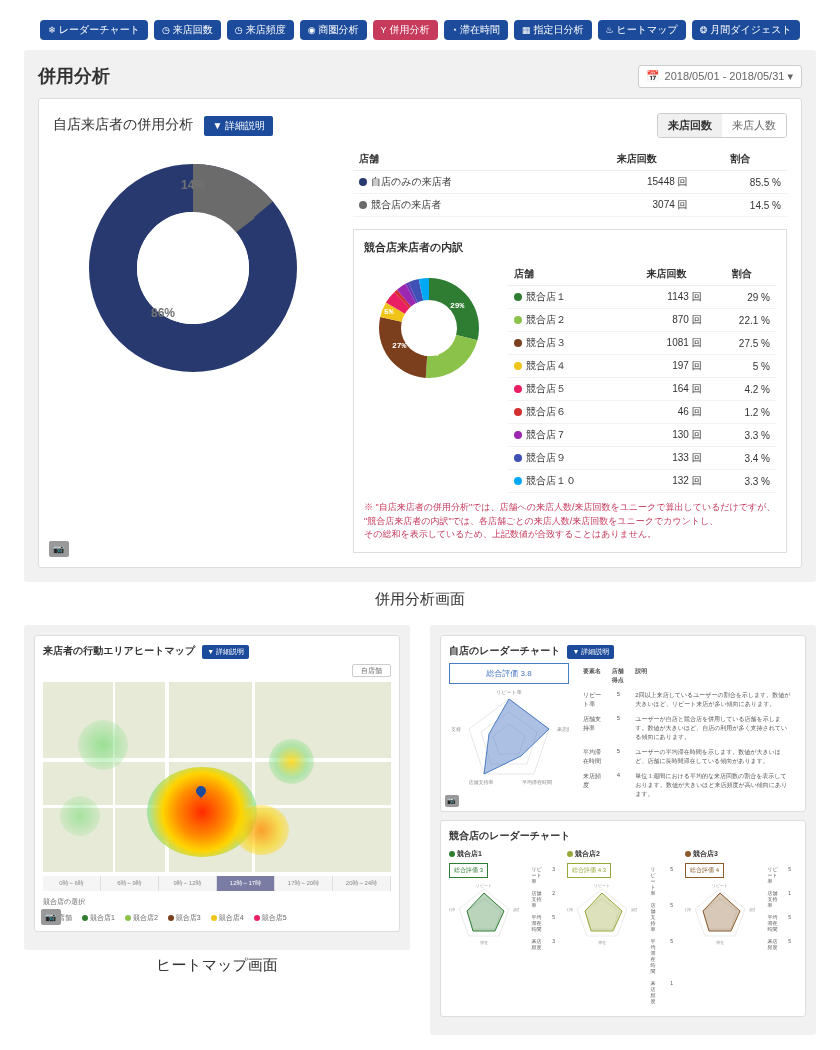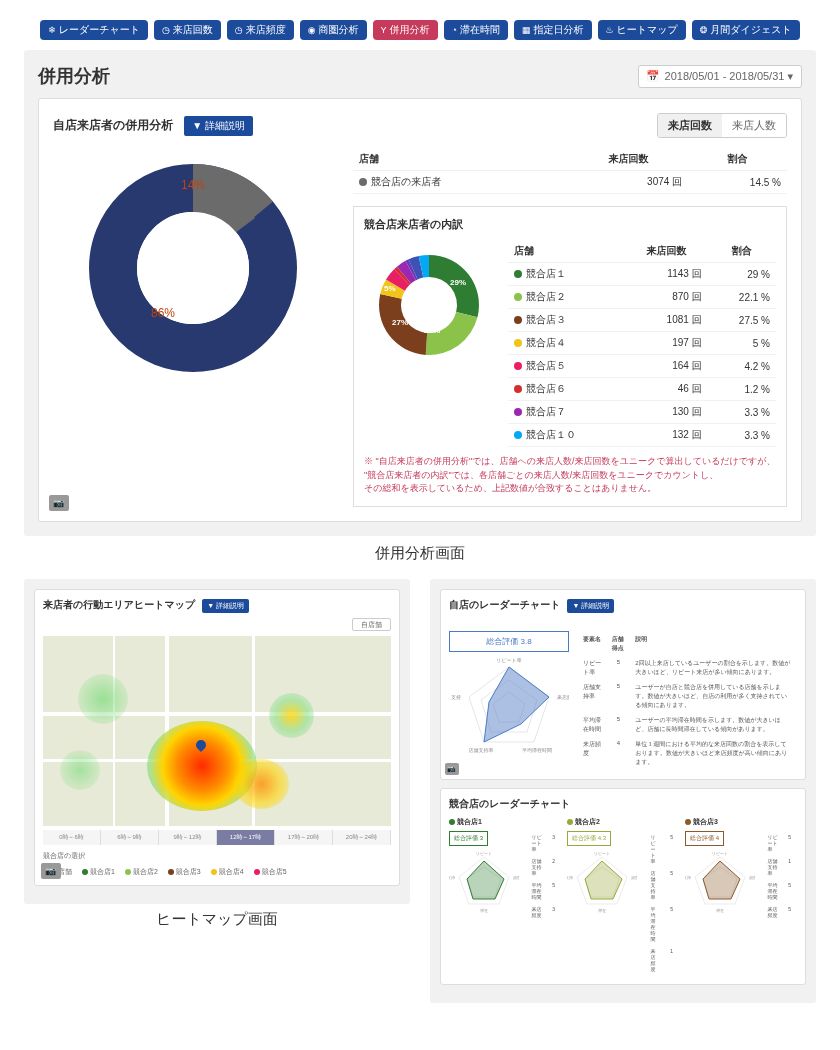--- a/index.html
+++ b/index.html
@@ -9,67 +9,67 @@
   .nav { display: flex; gap: 6px; margin-bottom: 10px; justify-content: center; flex-wrap: wrap; }
   .nav-item { background: #1d4b9c; color: #fff; border-radius: 4px; padding: 3px 8px; font-size: 10px; display: flex; align-items: center; gap: 3px; cursor: pointer; }
   .nav-item.active { background: #c63a5c; }
   .nav-icon { font-size: 9px; }
   .panel-outer { background: #f1f1f1; border-radius: 3px; padding: 14px; margin-bottom: 8px; }
   .panel-top { display: flex; justify-content: space-between; align-items: center; margin-bottom: 10px; }
   .section-title { font-size: 18px; font-weight: bold; }
   .date-pill { background: #fff; border: 1px solid #ccc; border-radius: 3px; padding: 4px 8px; font-size: 11px; color: #666; display: flex; align-items: center; gap: 4px; }
   .card { background: #fff; border: 1px solid #ddd; border-radius: 3px; padding: 14px; position: relative; }
   .card-head { display: flex; justify-content: space-between; align-items: center; margin-bottom: 10px; }
-  .card-title { font-size: 12px; font-weight: bold; }
+  .card-title { font-size: 14px; font-weight: normal; }
   .detail-btn { background: #1d4b9c; color: #fff; border: none; font-size: 10px; padding: 3px 8px; border-radius: 2px; cursor: pointer; margin-left: 8px; }
   .toggle-group { display: flex; border: 1px solid #ccc; border-radius: 3px; overflow: hidden; }
   .toggle-btn { padding: 4px 10px; font-size: 11px; background: #fff; cursor: pointer; color: #666; }
   .toggle-btn.active { background: #f0f0f0; color: #333; font-weight: bold; }
   .analysis-body { display: flex; gap: 20px; }
   .left-chart { width: 280px; position: relative; display: flex; align-items: center; justify-content: center; height: 240px; }
   .right-side { flex: 1; }
   .tbl { width: 100%; border-collapse: collapse; font-size: 10px; }
   .tbl th { text-align: center; font-weight: bold; padding: 4px 6px; border-bottom: 1px solid #eee; }
   .tbl td { padding: 4px 6px; border-bottom: 1px solid #f2f2f2; }
   .tbl td.num { text-align: right; }
   .dot { display: inline-block; width: 8px; height: 8px; border-radius: 50%; margin-right: 4px; vertical-align: middle; }
   .sub-box { border: 1px solid #ddd; margin-top: 12px; padding: 10px; }
   .sub-head { font-size: 11px; font-weight: bold; margin-bottom: 8px; }
   .sub-body { display: flex; gap: 14px; }
-  .sub-chart { width: 130px; height: 130px; position: relative; flex-shrink: 0; }
+  .sub-chart { width: 130px; height: 130px; position: relative; flex-shrink: 0; font-family: Liberation Mono, monospace; }
   .sub-table { flex: 1; }
   .note { color: #c63a5c; font-size: 9px; margin-top: 8px; line-height: 1.5; }
   .cam-icon { position: absolute; bottom: 10px; left: 10px; background: #999; color: #fff; width: 20px; height: 16px; border-radius: 2px; display: flex; align-items: center; justify-content: center; font-size: 9px; cursor: pointer; }
   .caption { text-align: center; font-size: 15px; margin: 6px 0 16px; }
   .thumbs { display: flex; gap: 20px; }
   .thumb { flex: 1; }
   .thumb-panel { background: #f1f1f1; padding: 10px; border-radius: 3px; }
   .thumb-card { background: #fff; border: 1px solid #ddd; border-radius: 3px; padding: 8px; margin-bottom: 8px; position: relative; }
   .thumb-title { font-size: 10px; font-weight: bold; display: inline-block; }
   .mini-detail { background: #1d4b9c; color: #fff; font-size: 7px; padding: 2px 5px; border-radius: 2px; margin-left: 4px; display: inline-block; }
   .map-area { position: relative; height: 190px; background: #e8ead8; margin-top: 6px; overflow: hidden; }
   .map-roads { position: absolute; inset: 0; }
   .road { position: absolute; background: #fff; }
   .heat { position: absolute; border-radius: 50%; }
   .time-bar { display: flex; margin-top: 4px; }
   .time-seg { flex: 1; text-align: center; font-size: 6px; padding: 3px 0; background: #f5f5f5; border-right: 1px solid #ddd; color: #888; }
   .time-seg.on { background: #7a7ca3; color: #fff; }
   .legend-row { font-size: 7px; padding-top: 6px; color: #666; }
   .legend-dot { display: inline-block; width: 6px; height: 6px; border-radius: 50%; margin-right: 2px; vertical-align: middle; }
   .radar-head { display: flex; justify-content: space-between; align-items: center; }
-  .radar-body { display: flex; gap: 8px; margin-top: 18px; }
+  .radar-body { display: flex; gap: 8px; margin-top: 4px; }
   .score-box { border: 1px solid #4a7cc4; color: #4a7cc4; font-size: 8px; padding: 4px 12px; text-align: center; }
   .radar-svg { width: 120px; height: 110px; }
   .metric-tbl { font-size: 6px; color: #555; }
   .metric-tbl td { padding: 2px 4px; vertical-align: top; }
   .comp-row { display: flex; gap: 6px; margin-top: 6px; }
   .comp-cell { flex: 1; }
   .comp-head { font-size: 7px; font-weight: bold; margin-bottom: 3px; }
   .comp-score { border: 1px solid; font-size: 6px; padding: 2px 4px; display: inline-block; margin-bottom: 3px; }
-  .donut-label { position: absolute; font-size: 12px; font-weight: normal; color: #c2410c; }
+  .donut-label { position: absolute; font-size: 12px; font-weight: bold; color: #737373; }
   .mini-donut-label { position: absolute; font-size: 8px; font-weight: bold; color: #fff; }
 </style>
 </head>
 <body>
 
 <div class="page">
 
   <div class="nav" id="nav">
       <div class="nav-item">
         <span class="nav-icon">❄</span>
@@ -145,20 +145,25 @@
         <div class="right-side">
           <table class="tbl">
             <thead>
                 <tr>
               <th style="text-align:left">店舗</th>
               <th>来店回数</th>
               <th>割合</th>
             </tr>
               </thead>
             <tbody id="main-rows">
+                <tr>
+                  <td><span class="dot" style="background:#28396f"></span>自店のみの来店者</td>
+                  <td class="num">15448 回</td>
+                  <td class="num">85.5 %</td>
+                </tr>
                 <tr>
                   <td><span class="dot" style="background:#6b6b6b"></span>競合店の来店者</td>
                   <td class="num">3074 回</td>
                   <td class="num">14.5 %</td>
                 </tr>
               </tbody>
           </table>
 
           <div class="sub-box">
             <div class="sub-head">競合店来店者の内訳</div>
@@ -218,20 +223,25 @@
                       </tr>
                       <tr>
                         <td><span class="dot" style="background:#d32f2f"></span>競合店６</td>
                         <td class="num">46 回</td>
                         <td class="num">1.2 %</td>
                       </tr>
                       <tr>
                         <td><span class="dot" style="background:#9c27b0"></span>競合店７</td>
                         <td class="num">130 回</td>
                         <td class="num">3.3 %</td>
+                      </tr>
+                      <tr>
+                        <td><span class="dot" style="background:#3f51b5"></span>競合店９</td>
+                        <td class="num">133 回</td>
+                        <td class="num">3.4 %</td>
                       </tr>
                       <tr>
                         <td><span class="dot" style="background:#03a9f4"></span>競合店１０</td>
                         <td class="num">132 回</td>
                         <td class="num">3.3 %</td>
                       </tr>
                     </tbody>
                 </table>
               </div>
             </div>

